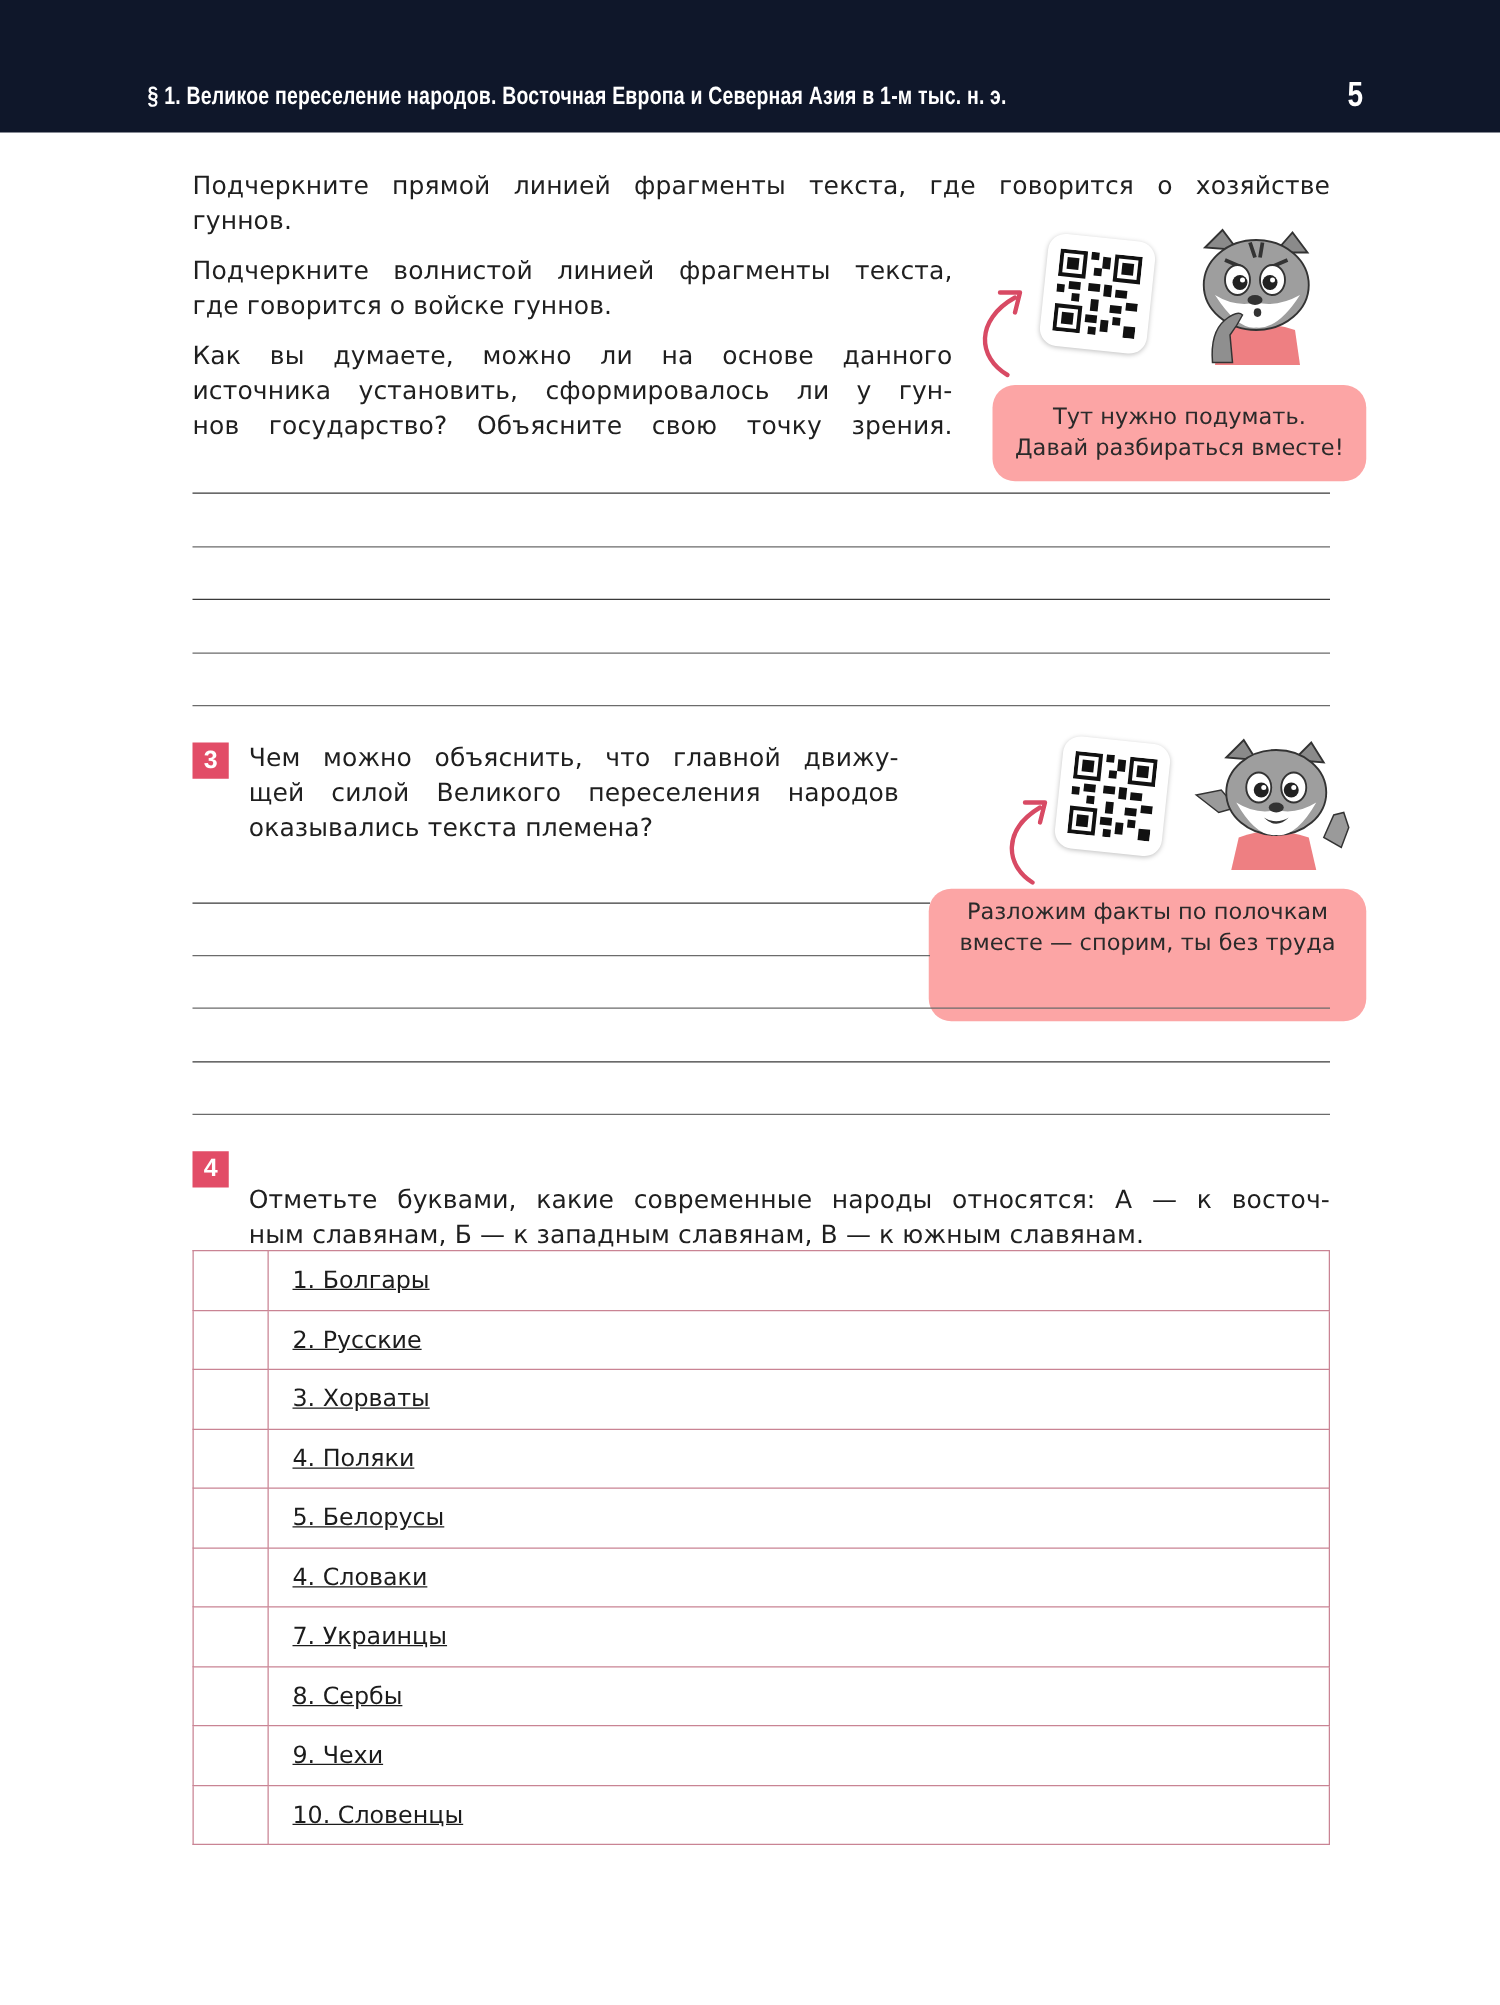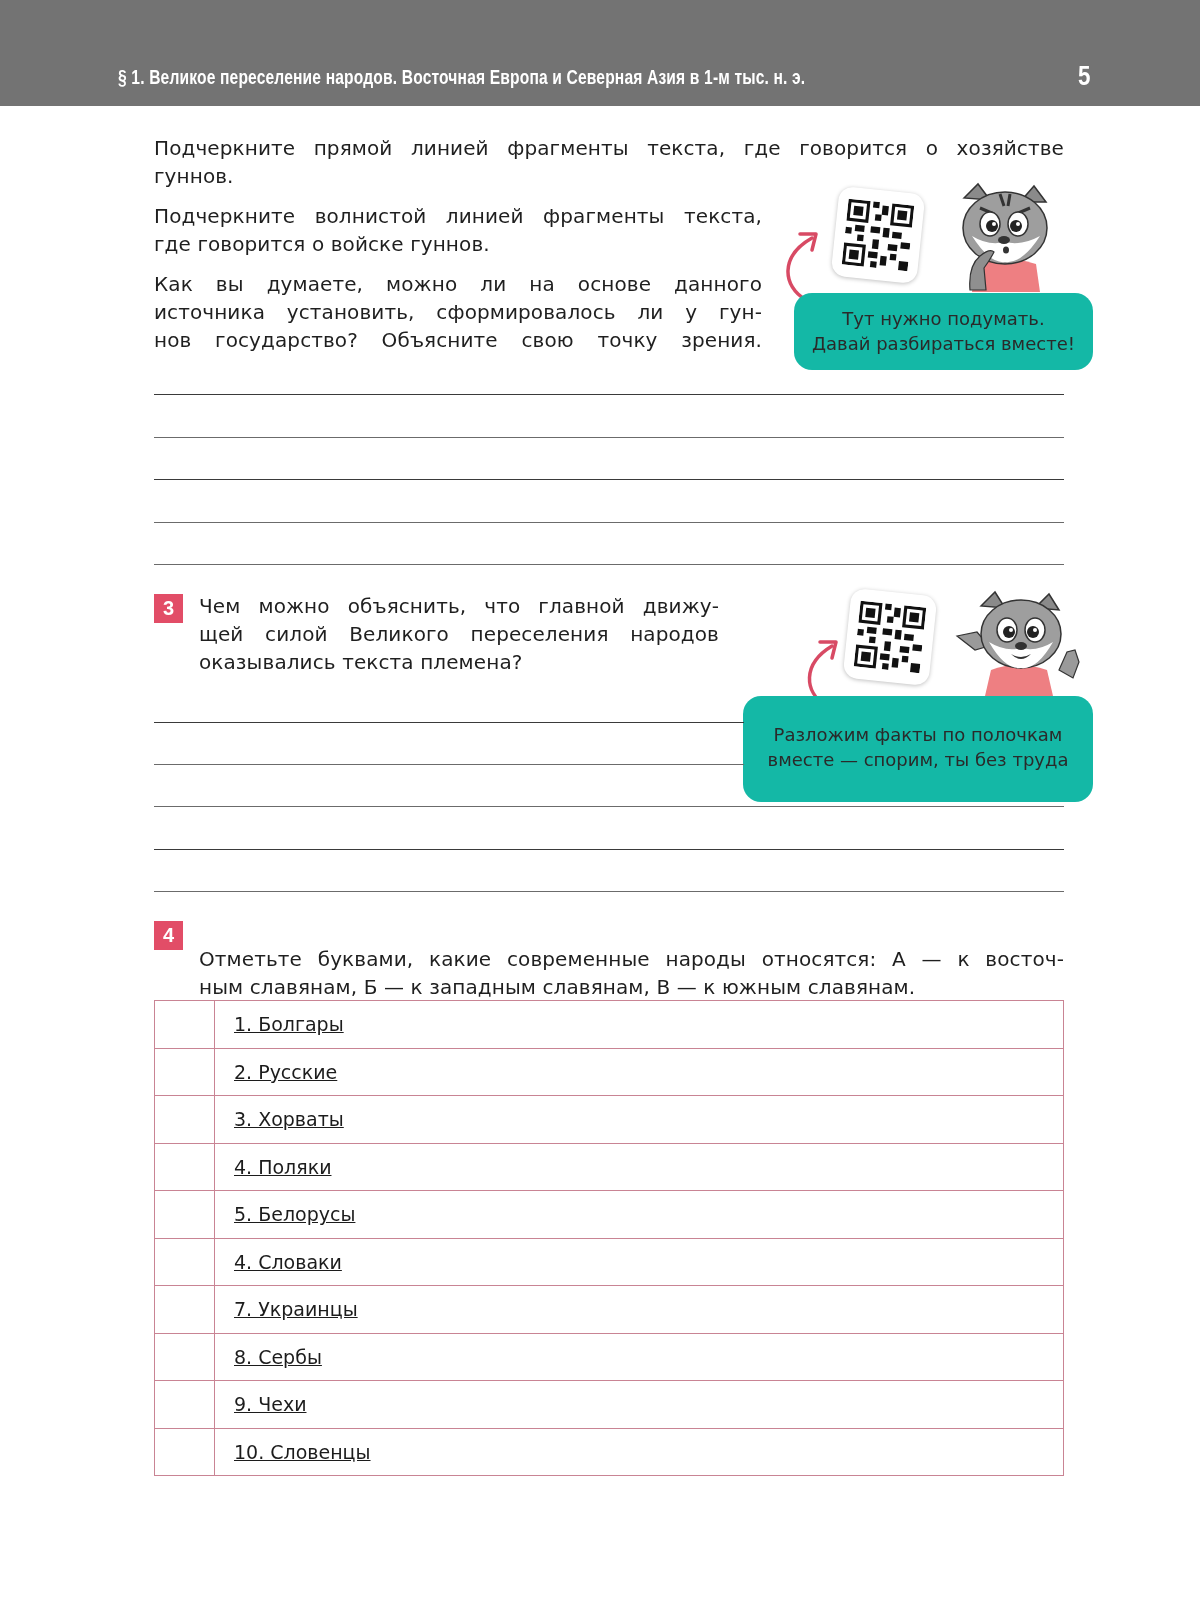--- a/index.html
+++ b/index.html
@@ -1,21 +1,21 @@
 <!DOCTYPE html>
 <html><head>
 <meta charset="utf-8">
 <style>
   * { box-sizing: border-box; margin: 0; padding: 0; }
   html, body { width: 1200px; height: 1604px; background: #ffffff; }
   body { position: relative; font-family: "DejaVu Sans", sans-serif; color: #1c1c1c; overflow: hidden; }
 
   .header-band {
     position: absolute; left: 0; top: 0; width: 1200px; height: 106px;
-    background: #737373;
+    background: #0f172a;
   }
   .header-title {
     position: absolute; left: 118px; top: 66px;
     font-family: "Liberation Sans", sans-serif; font-weight: bold;
     font-size: 20px; color: #ffffff; letter-spacing: 0.2px;
     transform: scaleX(0.78); transform-origin: left center; white-space: nowrap;
   }
   .page-number {
     position: absolute; left: 1078px; top: 60px;
     font-family: "Liberation Sans", sans-serif; font-weight: bold;
@@ -39,25 +39,25 @@
 
   .task-badge {
     position: absolute; width: 29px; height: 29px; background: #e24d67;
     color: #fff; font-family: "Liberation Sans", sans-serif; font-weight: bold;
     font-size: 20px; text-align: center; line-height: 29px;
   }
   .task3-text { left: 199px; top: 592px; width: 520px; }
   .task4-text { left: 199px; top: 919px; width: 865px; margin-top: 26px; }
 
   .bubble {
-    position: absolute; background: #14b8a6; border-radius: 18px;
-    text-align: center; color: #2a2a2a; font-size: 18px; line-height: 25px;
+    position: absolute; background: #fca5a5; border-radius: 18px;
+    text-align: center; color: #2a2a2a; font-size: 18px; line-height: 25px; margin-top: 15px;
   }
   .bubble1 { left: 794px; top: 293px; width: 299px; height: 77px; padding-top: 13px; }
-  .bubble2 { left: 743px; top: 696px; width: 350px; height: 106px; padding-top: 26px; }
+  .bubble2 { left: 743px; top: 696px; width: 350px; height: 106px; padding-top: 6px; }
 
   .qr {
     position: absolute; width: 86px; height: 90px; background: #fff;
     border-radius: 14px; box-shadow: 0 1px 4px rgba(0,0,0,0.25);
     transform: rotate(6deg); display: flex; align-items: center; justify-content: center;
   }
   .qr1 { left: 835px; top: 190px; }
   .qr2 { left: 847px; top: 592px; }
 
   .arrow { position: absolute; }

